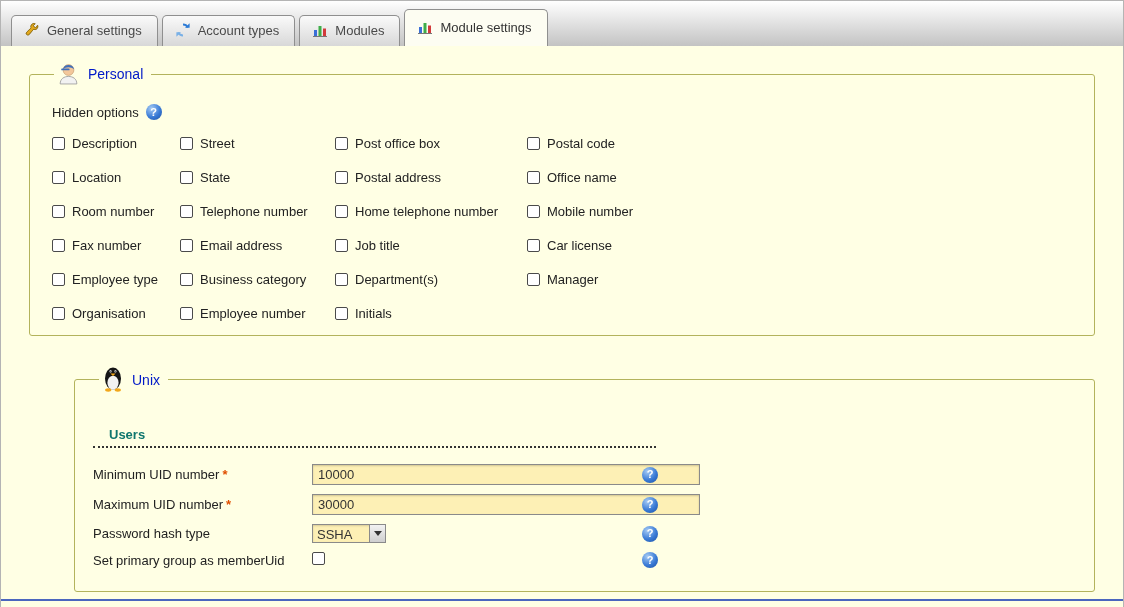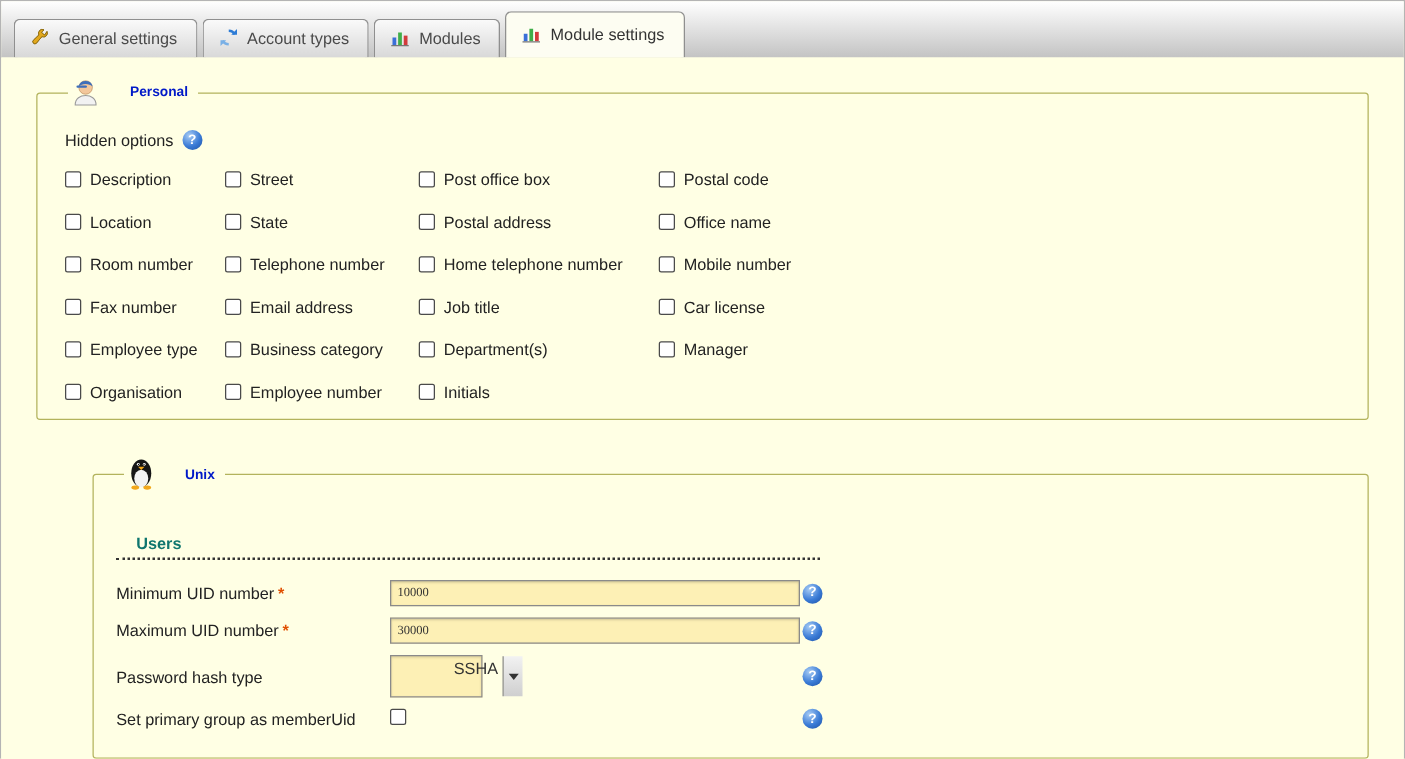--- a/index.html
+++ b/index.html
@@ -44,23 +44,23 @@
     background: #ffffe4;
     padding: 14px 28px 0 28px;
   }
   fieldset.module {
     border: 1px solid #b3b35c;
     border-radius: 3px;
     padding: 4px 18px 14px 18px;
   }
   fieldset.module + fieldset.module { margin-top: 28px; margin-left: 45px; }
   legend.module-legend {
-    display: flex; align-items: center; gap: 23px;
+    display: flex; align-items: center; gap: 7px;
     margin-left: 6px; padding: 0 8px 0 2px;
-    font-weight: bold; color: #0019c8; font-size: 11px;
+    font-weight: normal; color: #0019c8; font-size: 14px;
   }
   legend.module-legend .licon { display: inline-block; }
   
   .hidden-options {
     display: flex; align-items: center; gap: 7px;
     margin: 12px 0 16px 4px; color: #222;
   }
   
   .cb-grid {
     display: grid;
@@ -86,36 +86,35 @@
     color: #0f766e;
   }
   .field-row {
     display: grid;
     grid-template-columns: 219px 330px auto;
     align-items: center;
     margin: 9px 0;
   }
   .req { color: #e04f00; font-weight: bold; margin-left: 3px; }
   .txt-input {
-    width: 328px; height: 21px;
+    width: 388px; height: 21px;
     background: #fdf0b5;
     border: 1px solid #8a8a8a;
     box-shadow: inset 0 1px 2px rgba(0,0,0,.18);
     padding: 1px 5px;
-    font-family: Liberation Serif, serif;
-    font-size: 10px; color: #333;
+    font-family: Liberation Sans, sans-serif;
+    font-size: 13px; color: #333;
   }
   .fake-select {
     display: inline-flex; align-items: stretch;
-    width: 74px; height: 34px;
+    width: 74px; height: 19px;
     background: #fdf0b5;
     border: 1px solid #8a8a8a;
     box-shadow: inset 0 1px 2px rgba(0,0,0,.15);
     cursor: pointer;
-    padding-left: 46px;
   }
   .fake-select .sel-text { flex: 1 1 auto; padding: 2px 4px; color: #333; }
   .fake-select .sel-btn {
     flex: 0 0 16px;
     background: linear-gradient(#f2f2f2, #cfcfcf);
     border-left: 1px solid #8a8a8a;
     display: flex; align-items: center; justify-content: center;
   }
   .sel-arrow {
     width: 0; height: 0;

